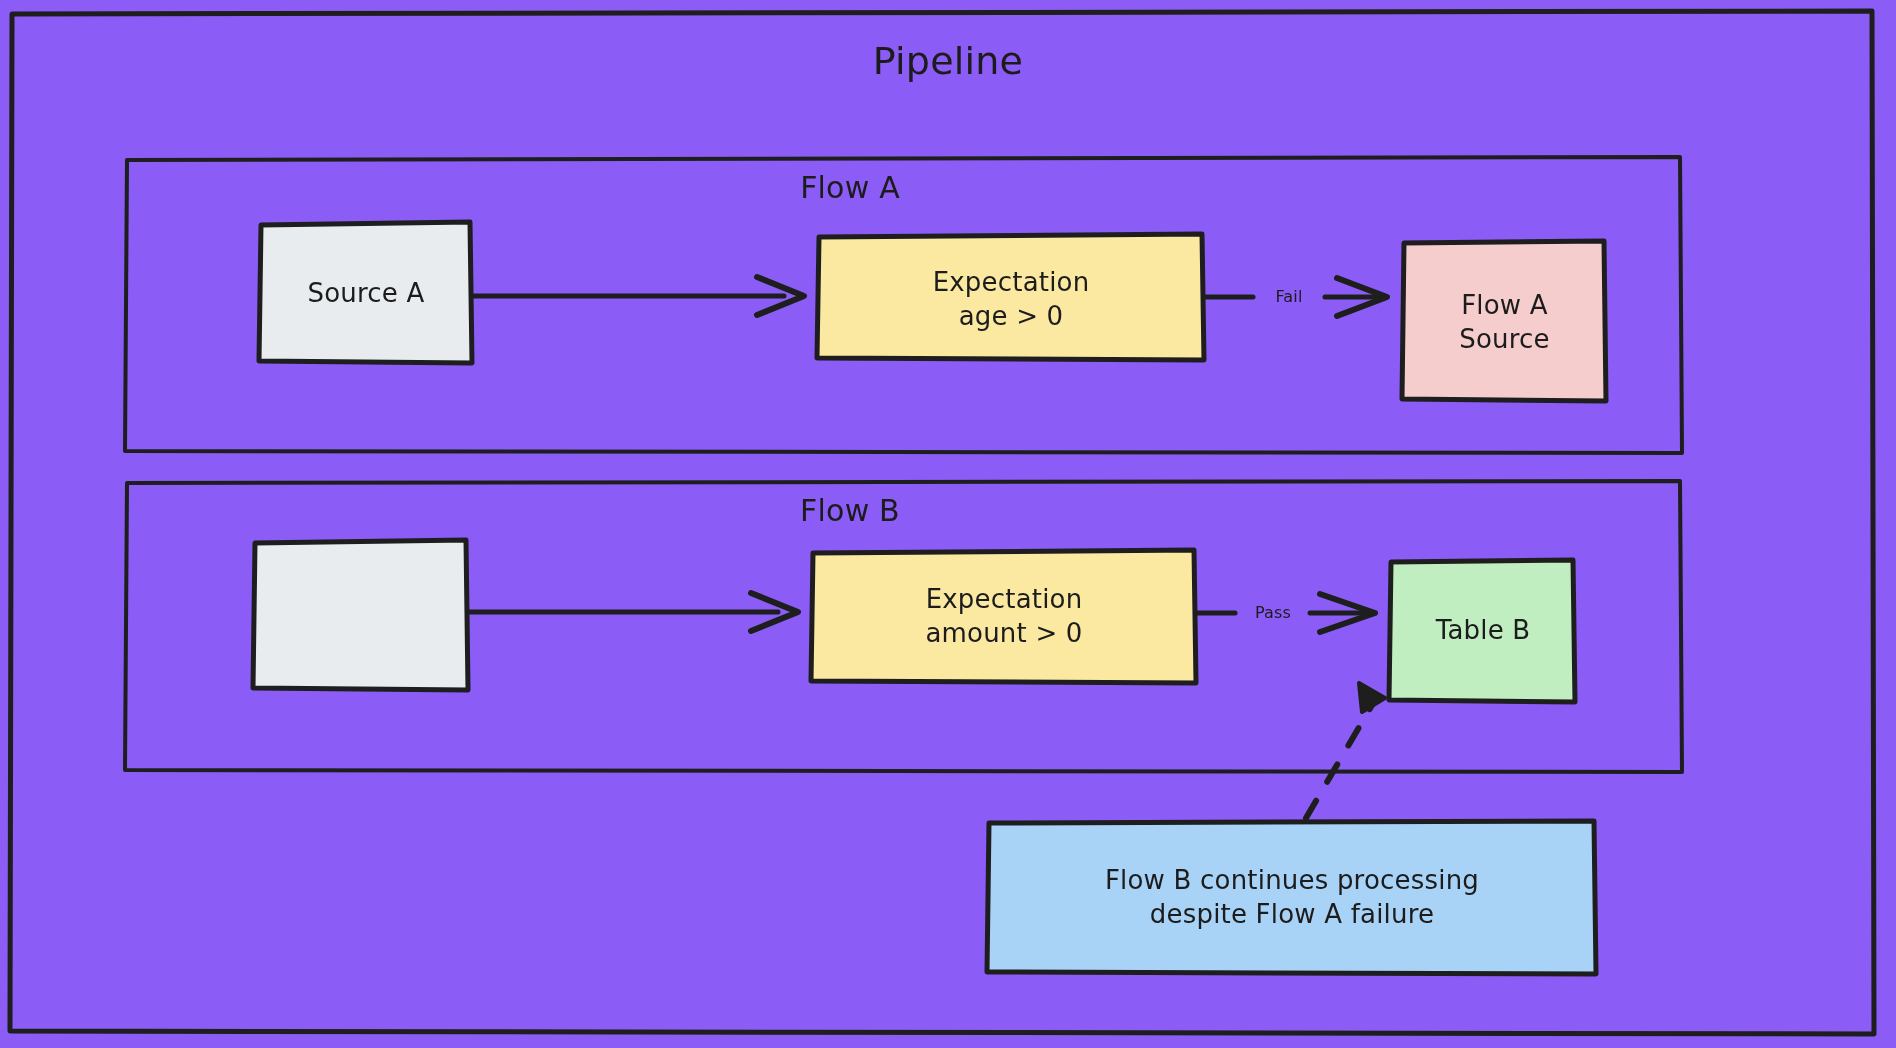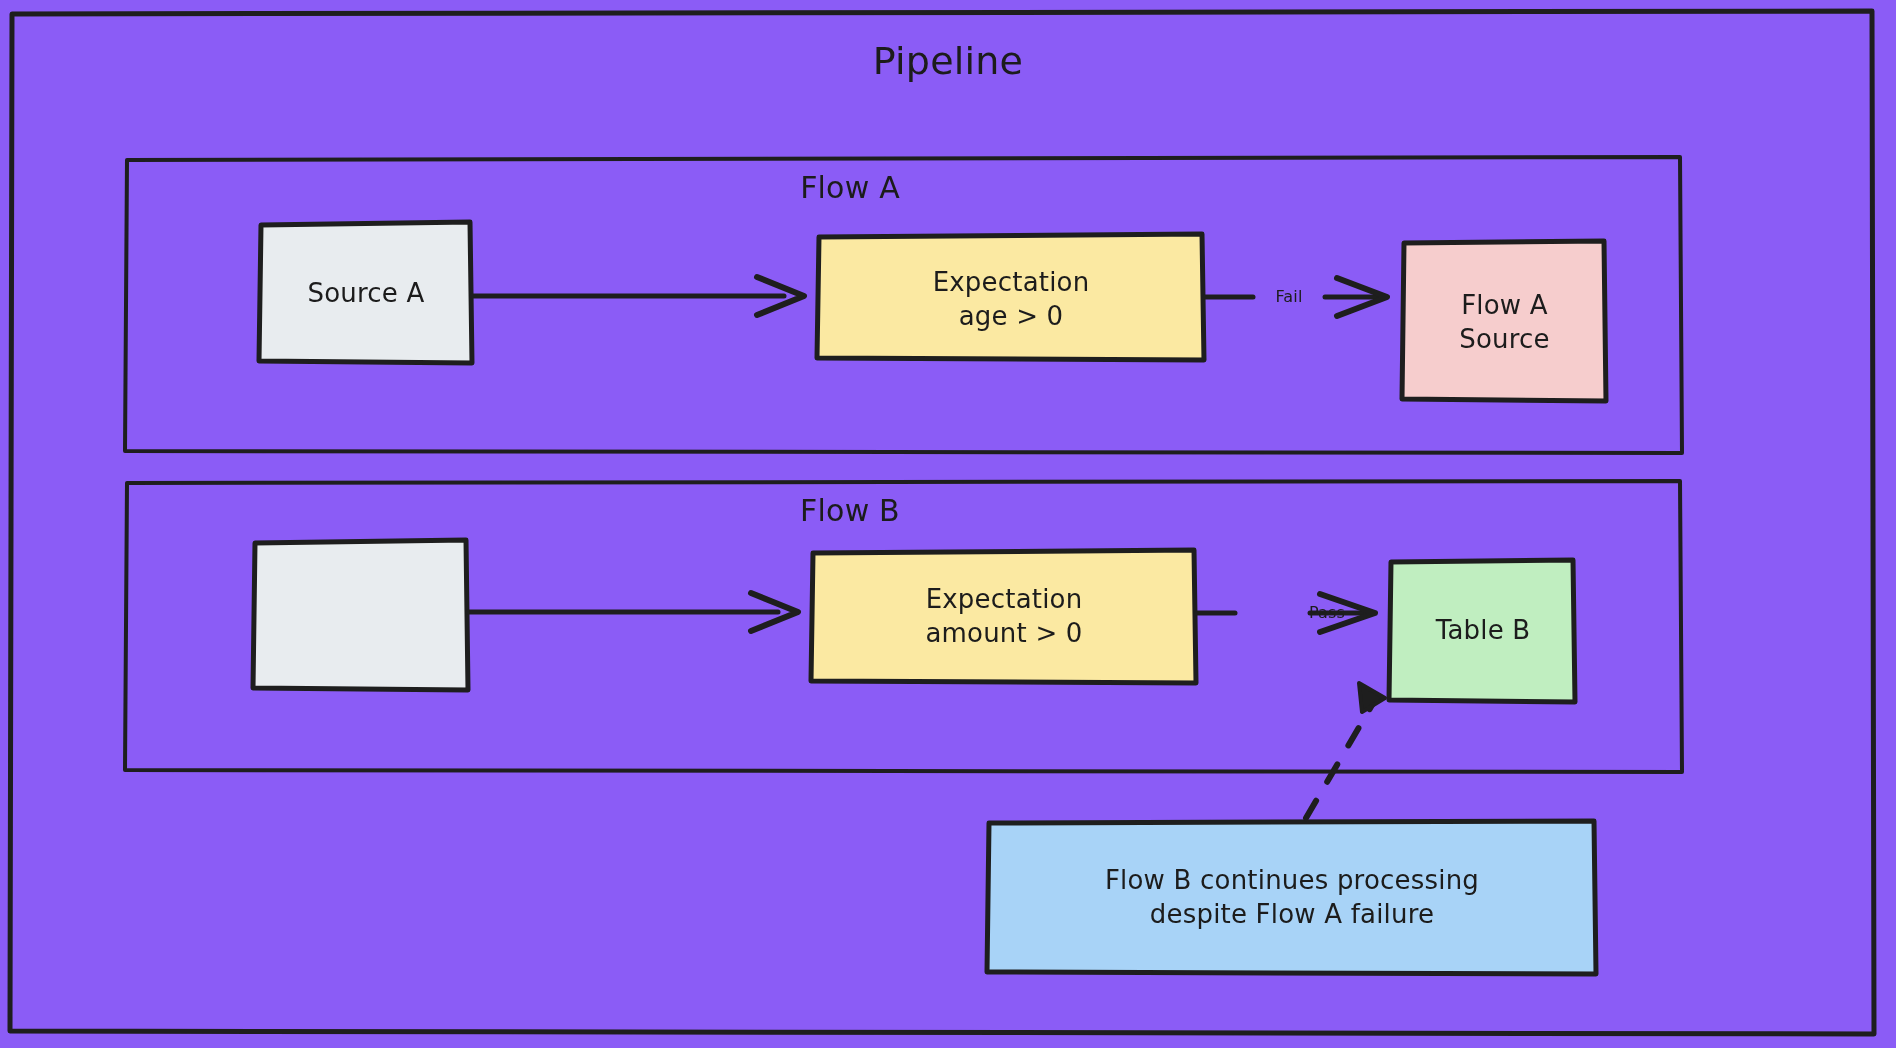--- a/index.html
+++ b/index.html
@@ -162,15 +162,15 @@
 
   <div class="node-label" style="left:989px; top:850px; width:606px; height:96px;
               display:flex; flex-direction:column; align-items:center;
               justify-content:center;">
     <span>Flow B continues processing</span>
     <span>despite Flow A failure</span>
   </div>
 
   <div class="edge-label centerbox" style="left:1249px; top:277px; width:80px; height:40px;">Fail</div>
 
-  <div class="edge-label centerbox" style="left:1285px; top:593px; width:84px; height:40px;">Pass</div>
+  <div class="edge-label centerbox" style="left:1231px; top:593px; width:84px; height:40px;">Pass</div>
 
 </div>
 
 </body></html>

